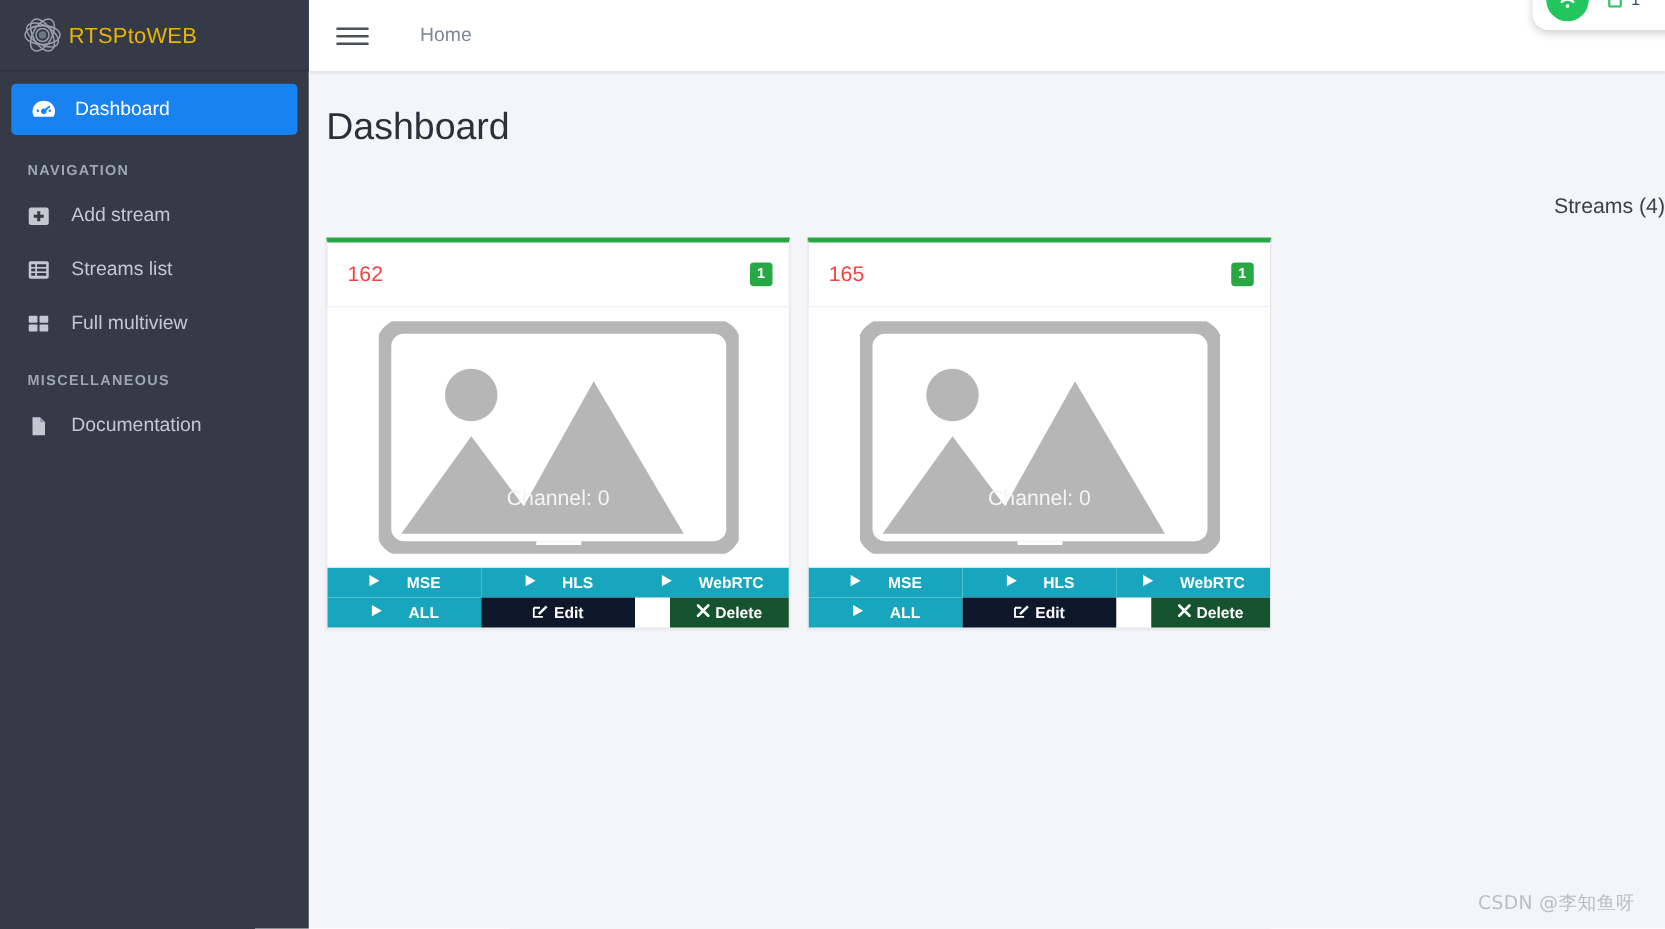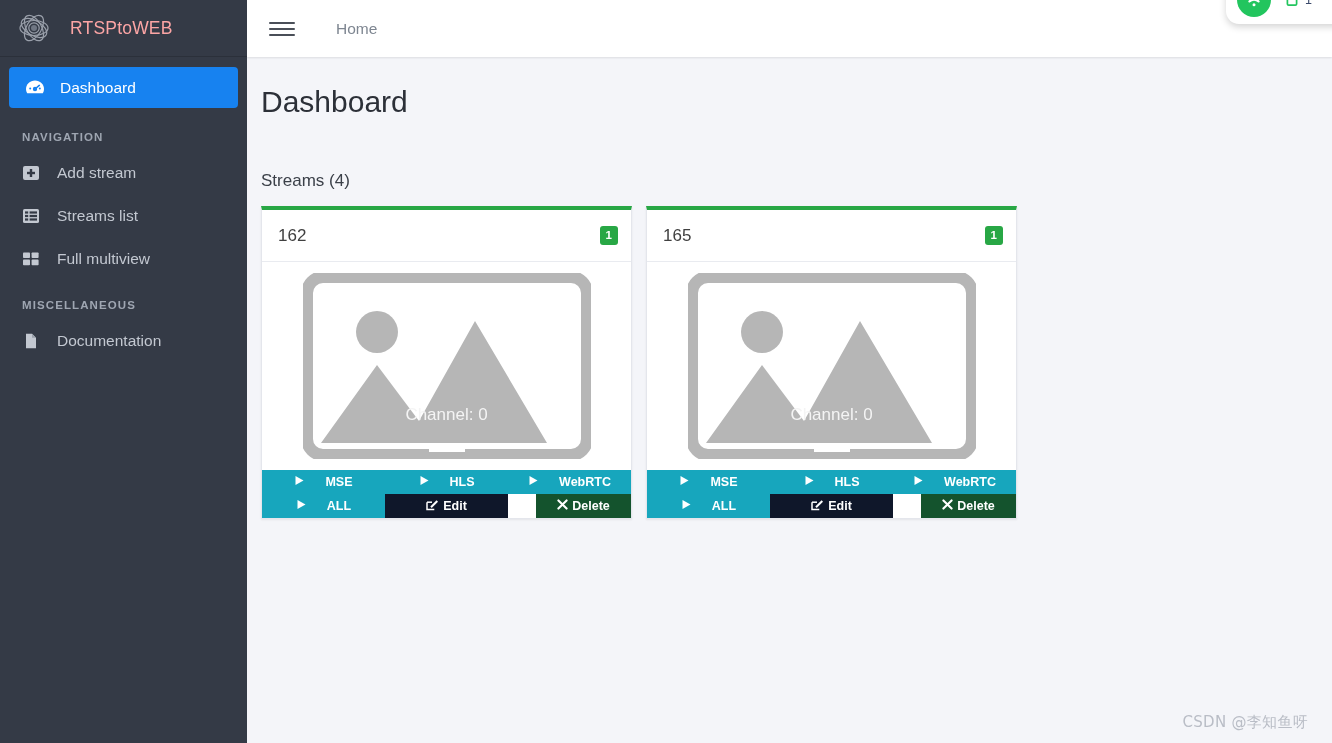--- a/index.html
+++ b/index.html
@@ -25,24 +25,24 @@
     padding-left: 14px;
     border-bottom: 1px solid #2b303a;
     background: #343a46;
   }
   #brand .logo {
     width: 40px; height: 40px;
     flex: 0 0 40px;
     display: flex; align-items: center; justify-content: center;
   }
   #brand .brand-text {
-    color: #fca5a5;
+    color: #eab308;
     font-size: 17.5px;
     letter-spacing: .2px;
-    margin-left: 16px;
+    margin-left: 1px;
   }
   .side-active-wrap { padding: 10px 9px 4px 9px; }
   .side-active {
     background: #1782f0;
     border-radius: 4px;
     height: 41px;
     display: flex; align-items: center;
     padding-left: 16px;
     color: #ffffff;
     font-size: 15.5px;
@@ -85,41 +85,41 @@
   #hamburger span { display:block; height: 2px; background: #4a4f58; border-radius: 1px; }
   #breadcrumb { margin-left: 41px; color: #7e8691; font-size: 15.5px; text-align: center; }
 
   #content { padding: 20px 0 0 0; position: relative; height: 686px; }
   #page-title {
     font-size: 30px; color: #2c3038; font-weight: 400;
     padding-left: 14px; margin-top: 8px;
   }
   #streams-label {
     font-size: 17px; color: #3b4049;
-    padding-left: 14px; margin-top: 52px;
+    padding-left: 14px; margin-top: 36px; text-align: right;
   }
 
   #cards {
     display: flex; gap: 14px;
     padding-left: 14px; margin-top: 15px;
   }
   .card {
     width: 371px;
     background: #ffffff;
     border: 1px solid #e4e6ec;
     border-top: 4px solid #28a745;
     box-shadow: 0 1px 2px rgba(0,0,0,.07);
   }
   .card-header {
     height: 52px;
     display: flex; align-items: center; justify-content: space-between;
     padding: 0 13px 0 16px;
     border-bottom: 1px solid #e9ebf0;
   }
-  .card-title { font-size: 17px; color: #404040; }
+  .card-title { font-size: 17px; color: #ef4444; }
   .badge-green {
     background: #28a745; color: #fff;
     font-size: 11.5px; font-weight: 700;
     border-radius: 3px;
     padding: 3px 6px;
     min-width: 18px; text-align: center;
     line-height: 1.05;
   }
   .card-body {
     height: 208px;

